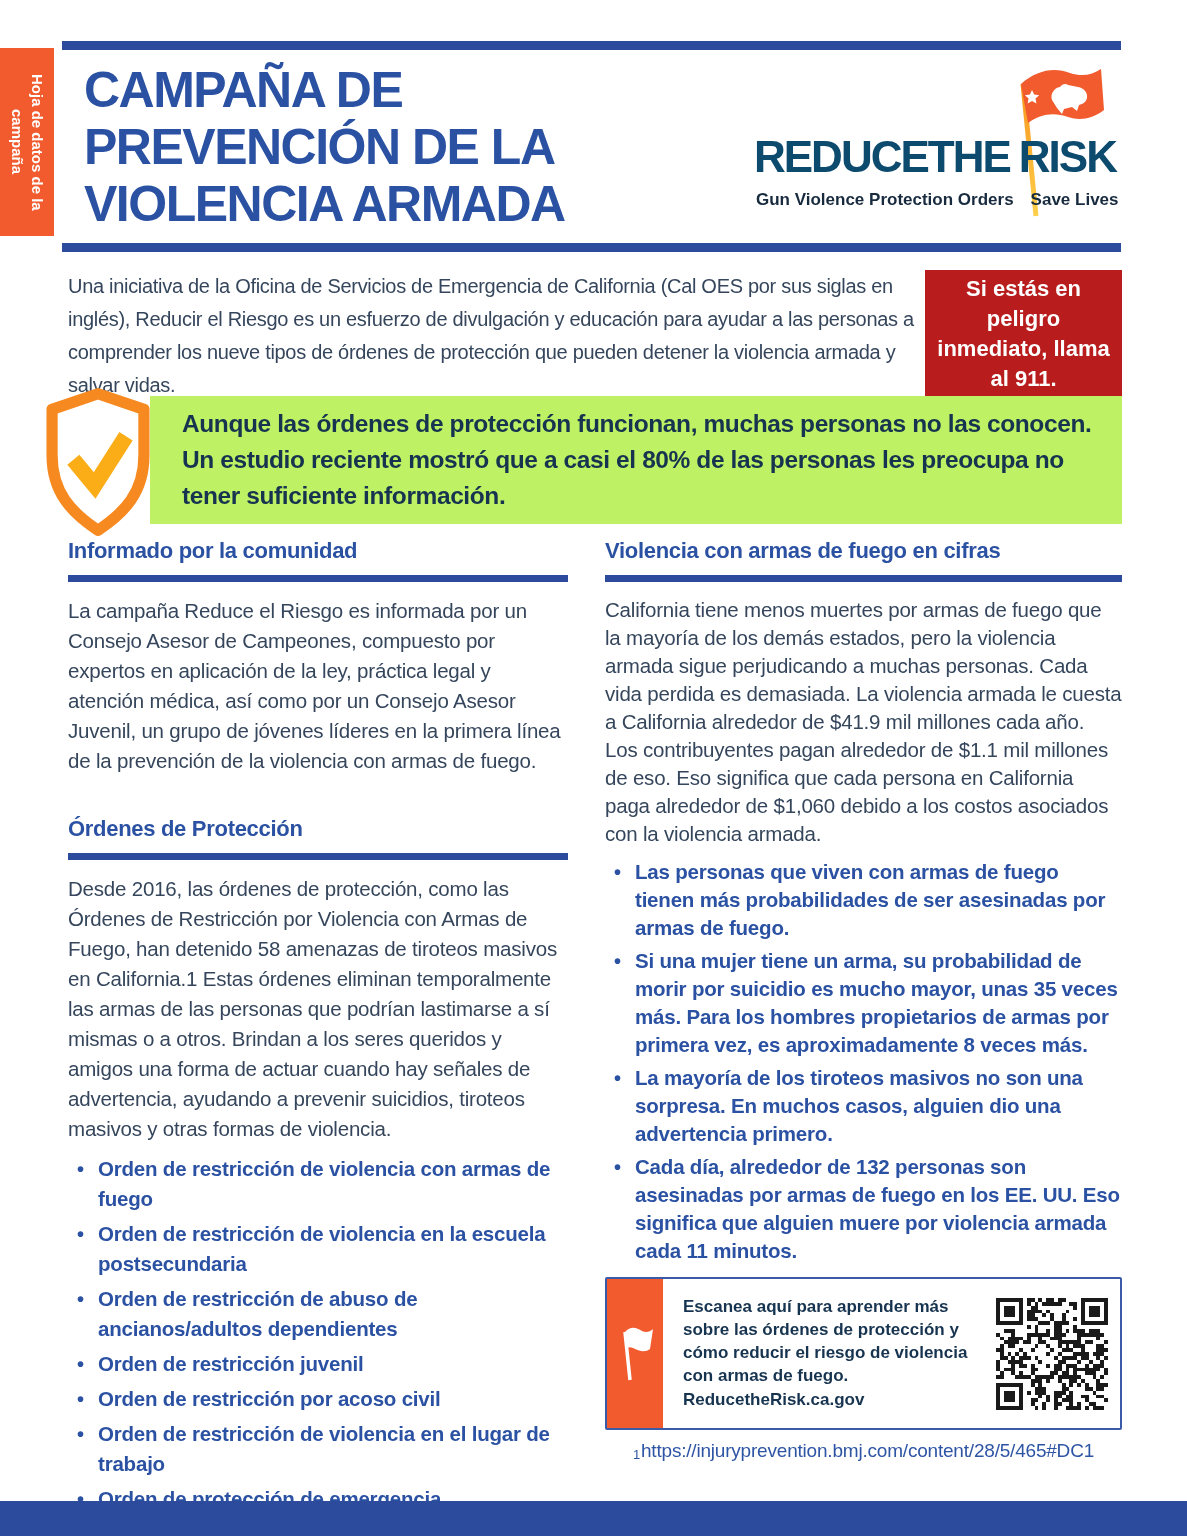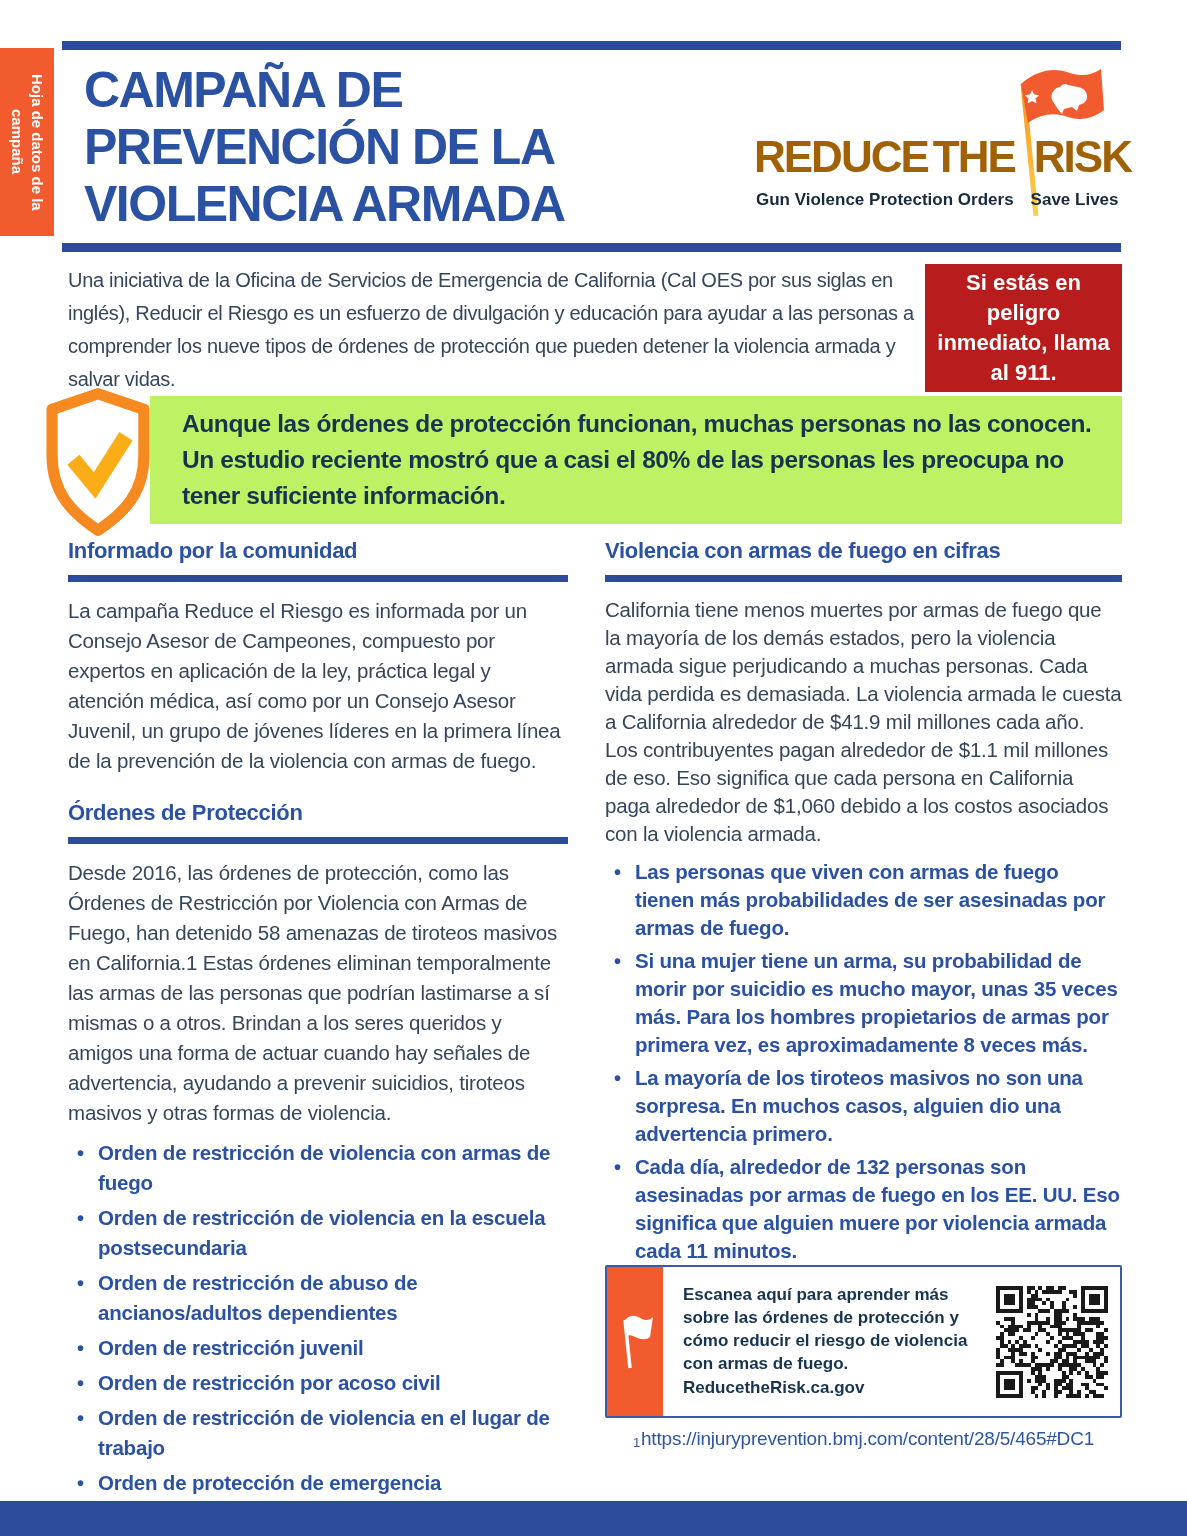--- a/index.html
+++ b/index.html
@@ -26,33 +26,33 @@
   .title {
     position:absolute; left:84px; top:62px; width:660px;
     font-size:50px; line-height:57px; font-weight:bold; color:#2B51A3;
     letter-spacing:-1.5px;
   }
   .title span { display:block; }
 
   .logo { position:absolute; left:754px; top:74px; width:378px; height:142px; }
   .logo-flag { position:absolute; left:238px; top:-8px; width:112px; height:152px; }
   .logo-wordmark {
-    position:absolute; left:0; top:58px; display:flex; gap:5px;
-    font-size:44px; font-weight:bold; letter-spacing:-2px; color:#a16207;
+    position:absolute; left:0; top:58px; display:flex; 
+    font-size:44px; font-weight:bold; letter-spacing:-2px; color:#0c4a6e;
     white-space:nowrap;
     justify-content:center;
   }
   .logo-wordmark .word-gap { width:9px; }
   .logo-tagline {
     position:absolute; left:2px; top:116px; display:flex; gap:17px;
     font-size:17px; font-weight:bold; color:#172A3E; white-space:nowrap;
   }
 
   
-  .intro-row { position:absolute; left:68px; top:264px; width:1054px; display:flex; gap:10px; }
+  .intro-row { position:absolute; left:68px; top:270px; width:1054px; display:flex; gap:10px; }
   .intro {
     width:847px; font-size:20px; line-height:33px; color:#35465C;
     letter-spacing:-0.3px;
   }
   .danger-box {
     flex:1; height:128px; background:#b91c1c; color:#fff;
     font-weight:bold; font-size:22px; line-height:30px; text-align:center;
     display:flex; align-items:center; justify-content:center; padding:10px 8px;
   }
 
@@ -68,42 +68,42 @@
   }
   .shield-icon { position:absolute; left:42px; top:386px; width:112px; height:152px; z-index:2; }
 
   
   .columns {
     position:absolute; left:68px; top:538px; width:1054px;
     display:grid; grid-template-columns:500px 517px; column-gap:37px;
   }
   .section-head {
     font-size:22px; font-weight:bold; color:#2B51A3; letter-spacing:-0.3px;
-    margin-top:24px;
+    margin-top:40px;
   }
   .section-head.first { margin-top:0; }
   .section-rule { height:7px; background:#2C4B9C; margin-top:11px; }
   .body-text {
     font-size:20.5px; line-height:28px; color:#35465C; margin-top:14px;
     letter-spacing:-0.2px;
   }
   .col-left .body-text { line-height:30px; }
   .bullet-list { list-style:none; margin-top:10px; }
   .bullet-list li {
     position:relative; padding-left:30px; font-size:20.5px; line-height:28px;
     font-weight:bold; color:#2B51A3; margin-top:5px; letter-spacing:-0.2px;
   }
   .col-left .bullet-list li { line-height:30px; }
   .bullet-list li::before {
     content:"\2022"; position:absolute; left:9px; top:0; font-size:20px; color:#2B51A3;
   }
 
   
   .qr-box {
-    margin-top:0; height:153px; border:2px solid #3B5BA9; border-radius:2px;
+    margin-top:12px; height:153px; border:2px solid #3B5BA9; border-radius:2px;
     display:flex; align-items:stretch; background:#fff;
   }
   .qr-flag-strip {
     width:56px; background:#F15B2E; display:flex; align-items:center; justify-content:center;
   }
   .qr-text {
     flex:1; padding:16px 8px 10px 20px; font-size:17px; line-height:23px;
     font-weight:bold; color:#16334F;
   }
   .qr-link { display:block; margin-top:1px; }

